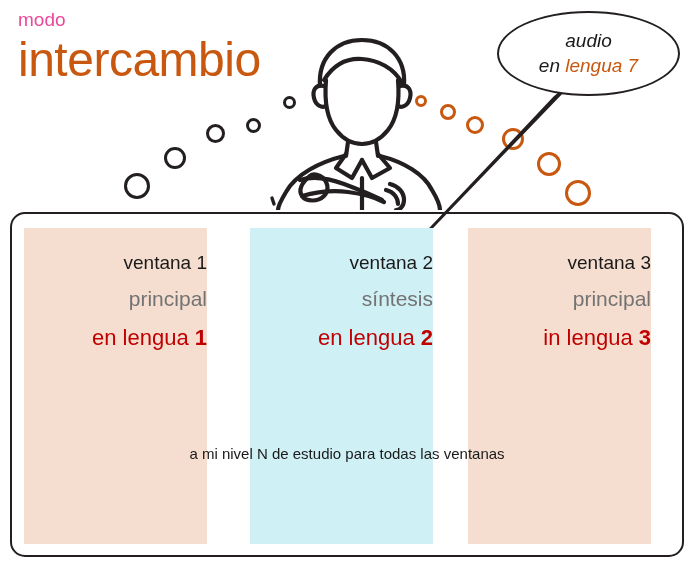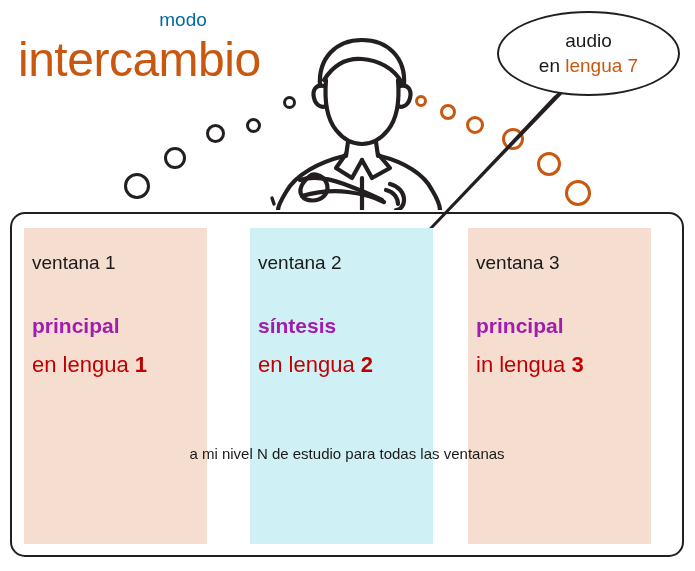--- a/index.html
+++ b/index.html
@@ -20,24 +20,23 @@
 
   
   #heading-block {
     position: absolute;
     left: 18px;
     top: 10px;
     width: 330px;
   }
   #title-small {
     font-size: 19px;
-    color: #0369a1;
+    color: #ec4899;
     line-height: 1.0;
     letter-spacing: 0px;
-    text-align: center;
   }
   #title-large {
     font-size: 48px;
     font-weight: normal;
     color: #C8580F;
     line-height: 1.12;
     letter-spacing: -0.5px;
     margin-top: 4px;
   }
 
@@ -64,20 +63,21 @@
   #speech-balloon {
     position: absolute;
     left: 497px;
     top: 11px;
     width: 183px;
     height: 85px;
     border: 2.6px solid #231f20;
     border-radius: 50% / 50%;
     background: #ffffff;
     box-sizing: border-box;
+    font-style: italic;
   }
   #balloon-text {
     position: absolute;
     left: 0;
     top: 0;
     width: 100%;
     height: 100%;
     display: flex;
     flex-direction: column;
     align-items: center;
@@ -123,35 +123,35 @@
     top: 228px;
     width: 183px;
     height: 316px;
   }
   #column-1 { left: 24px;  background: #F5DECF; }
   #column-2 { left: 250px; background: #CFF0F5; }
   #column-3 { left: 468px; background: #F5DECF; }
 
   .col-inner {
     position: absolute;
-    left: 8px;
+    left: 0;
     top: 25px;
     width: 100%;
-    text-align: left;
+    text-align: right;
   }
   .col-title {
     font-size: 19px;
     color: #1a1a1a;
     line-height: 1.1;
   }
   .col-mode {
     font-size: 21px;
-    font-weight: bold;
-    color: #a21caf;
-    margin-top: 40px;
+    font-weight: normal;
+    color: #737373;
+    margin-top: 13px;
     line-height: 1.1;
   }
   .col-lang {
     font-size: 22px;
     color: #C00000;
     margin-top: 16px;
     line-height: 1.1;
   }
   .col-lang b { font-weight: bold; }
 

